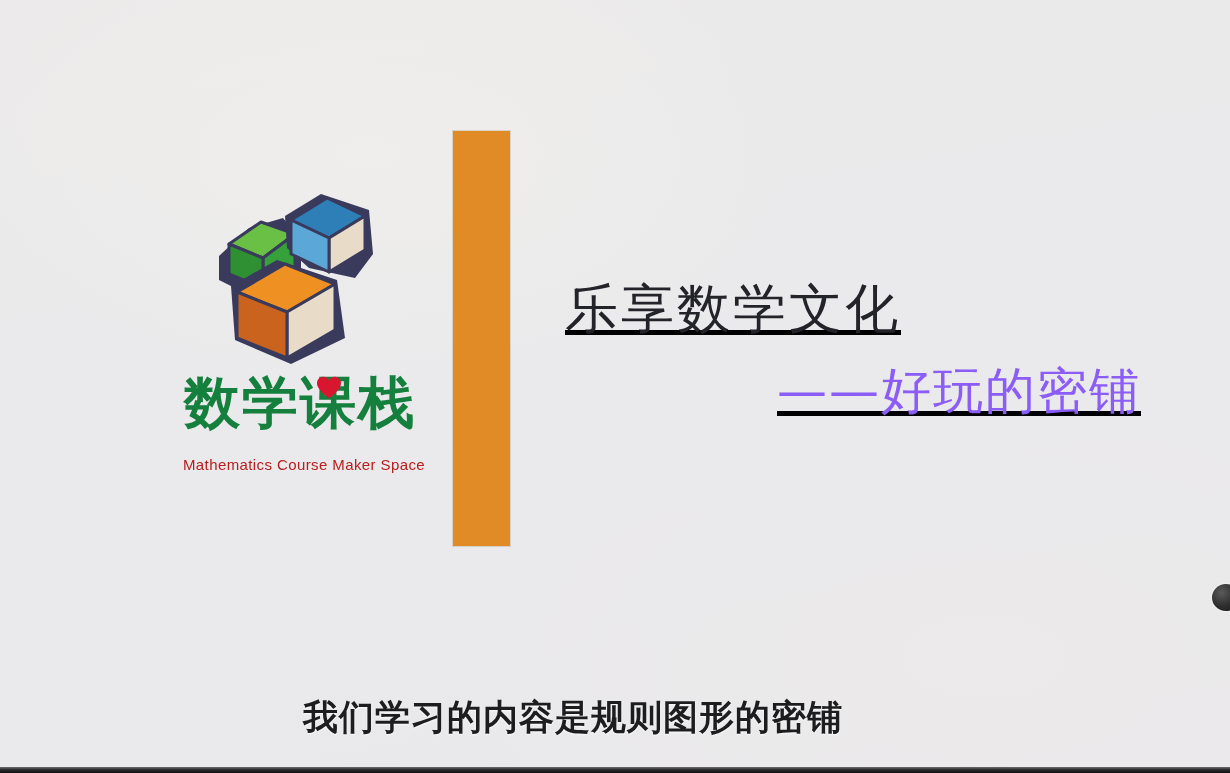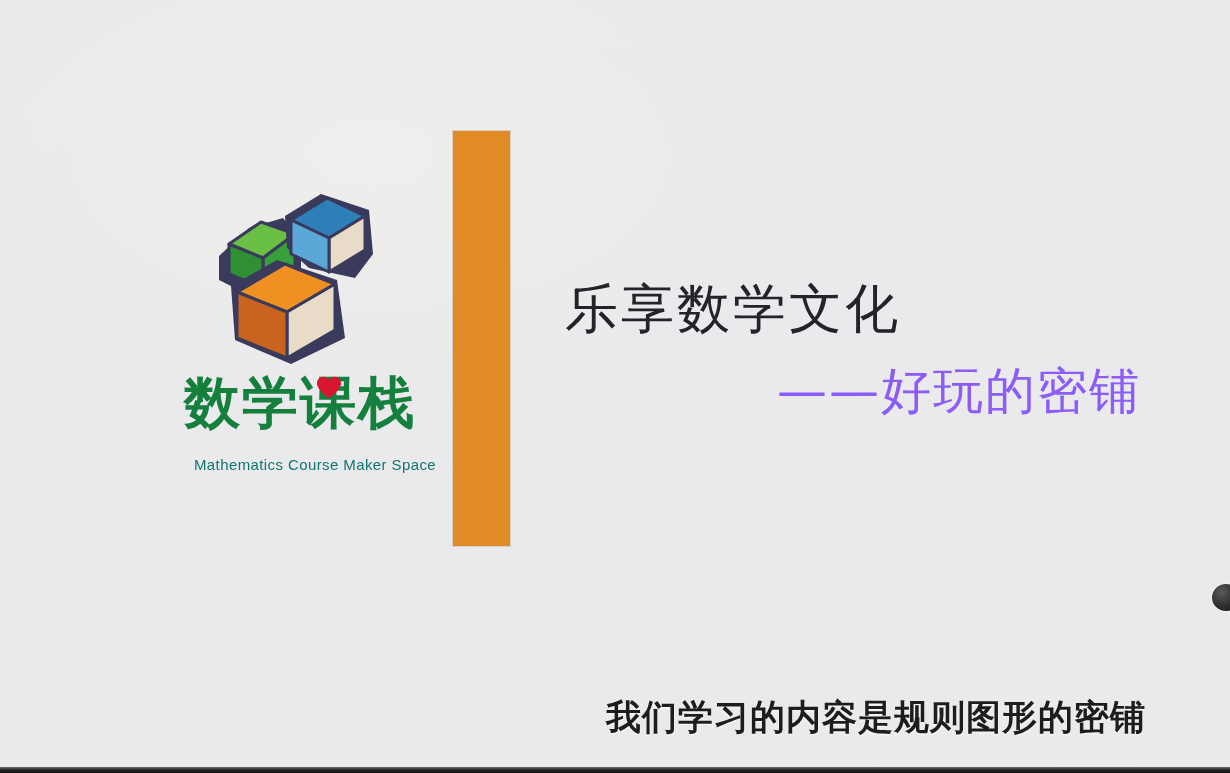--- a/index.html
+++ b/index.html
@@ -64,47 +64,48 @@
     position: absolute;
     left: 50%;
     top: 2px;
     transform: translateX(-50%);
     width: 26px;
     height: 24px;
     pointer-events: none;
   }
   #logo-tagline {
     position: absolute;
-    left: 15px;
+    left: 4px;
     top: 268px;
     width: 300px;
     text-align: center;
     font-size: 15px;
     letter-spacing: 0.4px;
-    color: #0f766e;
+    color: #b91c1c;
     white-space: nowrap;
   }
 
   
   #accent-bar {
     position: absolute;
     left: 453px;
     top: 131px;
     width: 57px;
     height: 415px;
     background: #e08b26;
     box-shadow: 0 0 0 1px rgba(120,90,40,0.18);
   }
 
   
   #title-block {
     position: absolute;
     left: 565px;
     top: 278px;
     width: 580px;
+    text-decoration: underline;
   }
   #slide-title {
     font-family: "DejaVu Sans", "Liberation Sans", sans-serif;
     font-size: 53px;
     font-weight: 400;
     color: #23232a;
     letter-spacing: 3px;
     line-height: 1.18;
     white-space: nowrap;
   }
@@ -120,21 +121,21 @@
     line-height: 1.15;
     white-space: nowrap;
   }
 
   
   #caption {
     position: absolute;
     left: 0;
     top: 694px;
     width: 1146px;
-    text-align: right;
+    text-align: center;
     font-family: "DejaVu Sans", "Liberation Sans", sans-serif;
     font-size: 35px;
     font-weight: 700;
     color: #1d1d20;
     letter-spacing: 1px;
     text-shadow: 0 1px 2px rgba(255,255,255,0.85);
     white-space: nowrap;
   }
 
   

